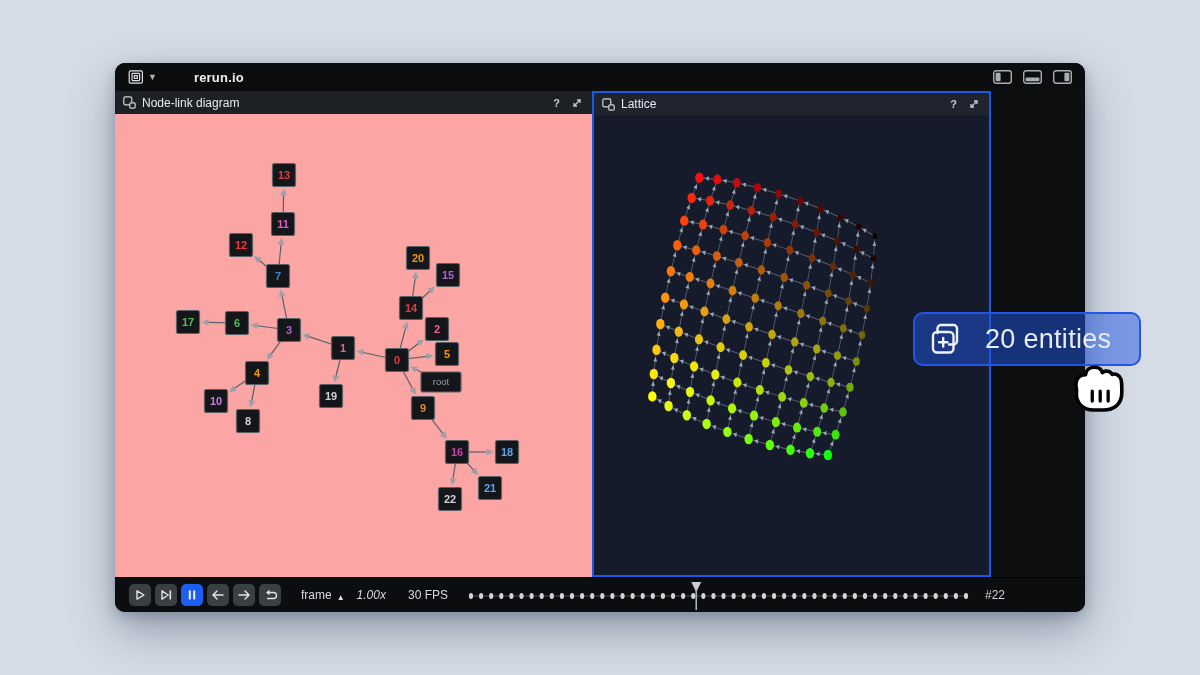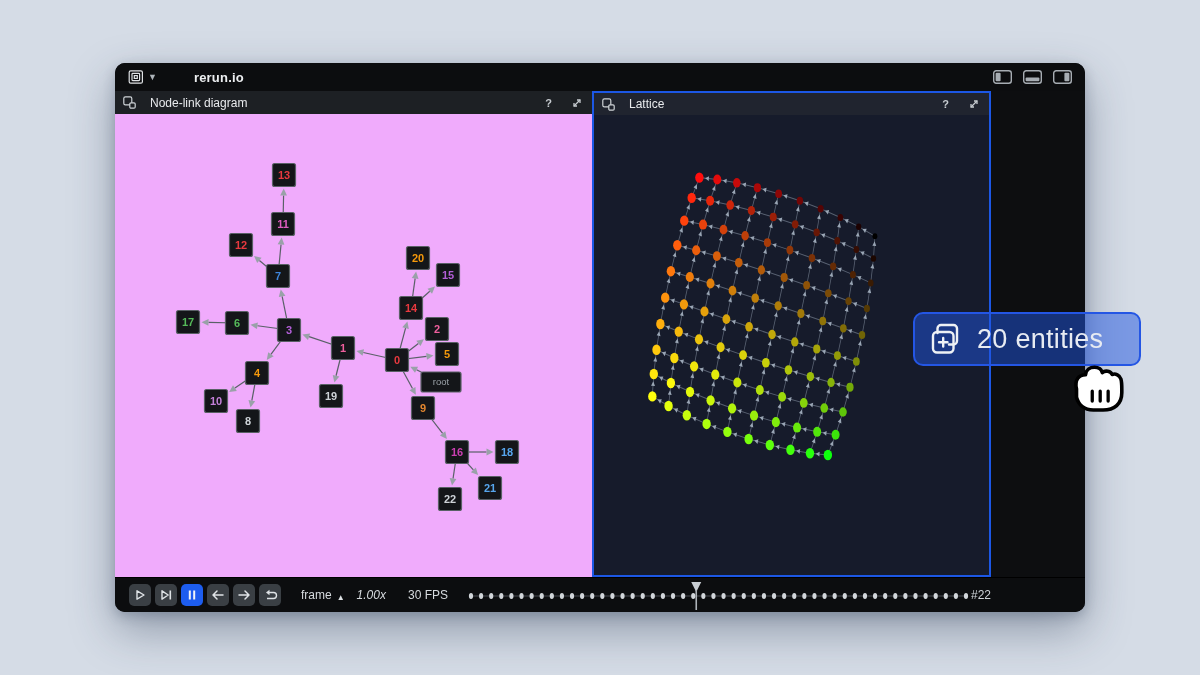--- a/index.html
+++ b/index.html
@@ -19,47 +19,47 @@
   .caret { color:#aeb4ba; font-size:9px; line-height:1; }
   .app-title { color:#eceef0; font-size:13px; font-weight:bold; margin-left:37px; letter-spacing:.2px;text-align:center; }
   .win-controls { margin-left:auto; display:flex; align-items:center; gap:11px; }
   .win-controls svg { display:block; }
 
   
   .main { flex:1 1 auto; display:flex; min-height:0; }
   .panel { display:flex; flex-direction:column; min-width:0; }
   .panel.left  { width:477px; }
   .panel.right { width:399px; border:2px solid #1c57e5; }
-  .panel-header { height:23px; flex:0 0 23px; display:flex; align-items:center; gap:14px; padding:0 8px; background:#1d2024; }
+  .panel-header { height:23px; flex:0 0 23px; display:flex; align-items:center; gap:6px; padding:0 8px; background:#1d2024; }
   .panel.right .panel-header { background:#20242f; height:22px; flex-basis:22px; }
   .panel-title { color:#e8eaed; font-size:12px; }
   .panel-header .spacer { flex:1; }
   .help-btn { color:#c6cbd0; font-size:11px; font-weight:bold; padding:0 4px; }
   .panel-content { flex:1 1 auto; position:relative; min-height:0; }
-  .panel.left  .panel-content { background:#f0abfc; }
+  .panel.left  .panel-content { background:#fca5a5; }
   .panel.right .panel-content { background:#161b2b; }
   .panel-content svg.canvas { position:absolute; inset:0; width:100%; height:100%; }
 
   
   .transport { height:35px; flex:0 0 35px; background:#0c0d0f; display:flex; align-items:center; padding:0 14px; border-top:1px solid #000; }
   .tbtn { width:22px; height:22px; border-radius:5px; background:#3a3f44; border:none;
           display:flex; align-items:center; justify-content:center; margin-right:4px; cursor:pointer; }
   .tbtn.active { background:#1d5def; }
   .tlabel { color:#d6dade; font-size:12px; }
   .frame-group { display:flex; align-items:flex-end; gap:5px; margin-left:16px; cursor:pointer; }
   .frame-caret { color:#dfe3e6; font-size:8px; }
   .speed { margin-left:12px; cursor:ew-resize;font-style:italic; }
   .fps { margin-left:22px; cursor:ew-resize; }
   .timeline-svg { margin-left:18px; flex:0 0 auto; cursor:pointer; }
-  .frame-counter { color:#cfd4d9; font-size:12px; }
+  .frame-counter { margin-left:14px; color:#cfd4d9; font-size:12px; }
 
   
   .drag-badge {
     position:absolute; left:913px; top:312px; height:54px; min-width:228px;
-    display:flex; align-items:center; gap:12px; padding:0 18px 0 14px;
+    display:flex; align-items:center; gap:20px; padding:0 18px 0 14px;
     border:2.5px solid #2456e4; border-radius:10px; background:rgba(32,86,225,.50);
     z-index:30;
   }
   .drag-badge-label { color:#e7ebf2; font-size:27px; letter-spacing:.3px; white-space:nowrap; }
   .cursor-svg { position:absolute; left:1066px; top:356px; z-index:31; }
 </style>
 </head>
 <body>
 
 <div class="page">

